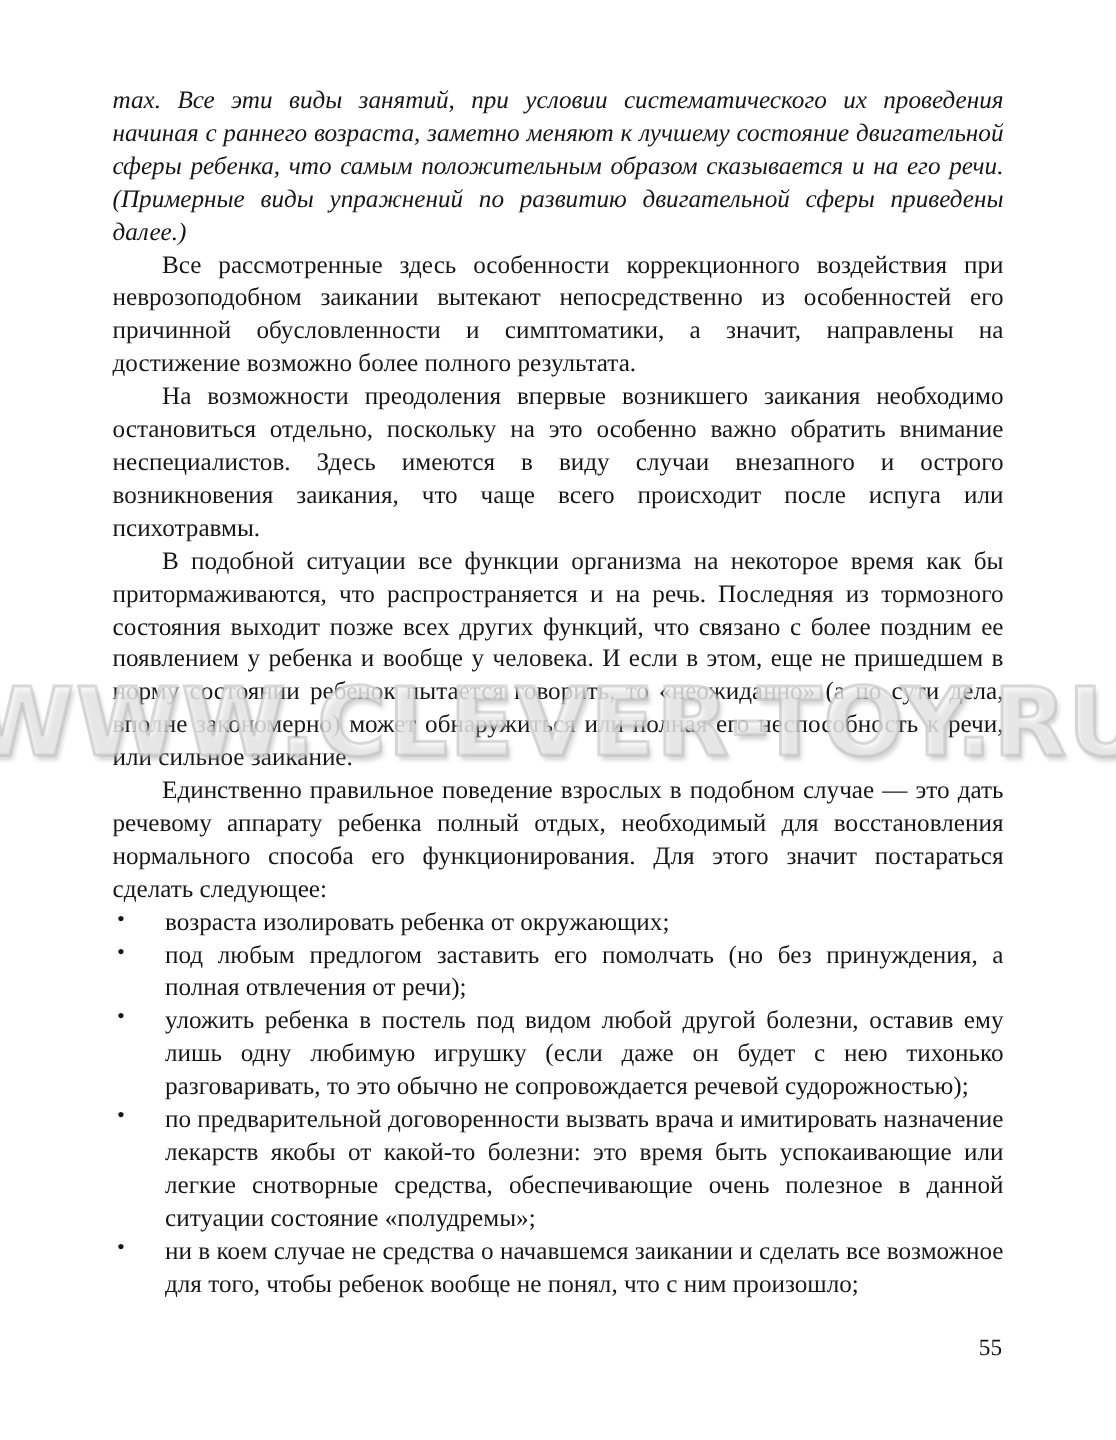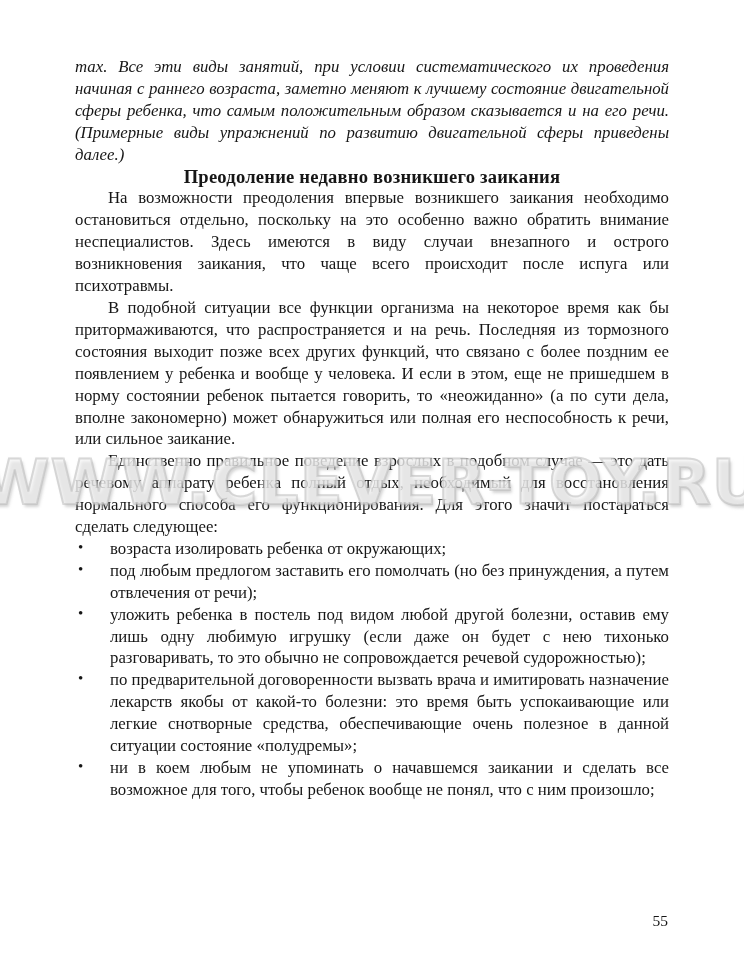--- a/index.html
+++ b/index.html
@@ -52,21 +52,21 @@
   }
   .bullet-mark {
     position: absolute;
     left: 3px;
     top: -1px;
     font-size: 15px;
   }
   .page-number {
     position: absolute;
     right: 76px;
-    top: 912px;
+    top: 890px;
     font-size: 15.5px;
     z-index: 1;
   }
   .watermark {
     position: absolute;
     left: 50%;
     top: 482px;
     transform: translate(-50%, -50%);
     z-index: 3;
     pointer-events: none;
@@ -86,49 +86,49 @@
 <body>
 
 <div class="page">
 
   <div class="watermark">www.clever-toy.ru</div>
 
   <div class="text-block">
 
     <p class="no-indent">тах. Все эти виды занятий, при условии систематического их проведения начиная с раннего возраста, заметно меняют к лучшему состояние двигательной сферы ребенка, что самым положительным образом сказывается и на его речи. (Примерные виды упражнений по развитию двигательной сферы приведены далее.)</p>
 
+    <p class="indent">Все рассмотренные здесь особенности коррекционного воздействия при неврозоподобном заикании вытекают непосредственно из особенностей его причинной обусловленности и симптоматики, а значит, направлены на достижение возможно более полного результата.</p>
 
-    <p class="section-heading">Преодоление недавно возникшего заикания</p>
 
     <p class="indent">На возможности преодоления впервые возникшего заикания необходимо остановиться отдельно, поскольку на это особенно важно обратить внимание неспециалистов. Здесь имеются в виду случаи внезапного и острого возникновения заикания, что чаще всего происходит после испуга или психотравмы.</p>
 
     <p class="indent">В подобной ситуации все функции организма на некоторое время как бы притормаживаются, что распространяется и на речь. Последняя из тормозного состояния выходит позже всех других функций, что связано с более поздним ее появлением у ребенка и вообще у человека. И если в этом, еще не пришедшем в норму состоянии ребенок пытается говорить, то «неожиданно» (а по сути дела, вполне закономерно) может обнаружиться или полная его неспособность к речи, или сильное заикание.</p>
 
     <p class="indent">Единственно правильное поведение взрослых в подобном случае — это дать речевому аппарату ребенка полный отдых, необходимый для восстановления нормального способа его функционирования. Для этого значит постараться сделать следующее:</p>
 
     <ul class="bullet-list">
       <li>
         <span class="bullet-mark">•</span>
         <span>возраста изолировать ребенка от окружающих;</span>
       </li>
       <li>
         <span class="bullet-mark">•</span>
-        <span>под любым предлогом заставить его помолчать (но без принуждения, а путем отвлечения от речи);</span>
+        <span>под любым предлогом заставить его помолчать (но без принуждения, а полная отвлечения от речи);</span>
       </li>
       <li>
         <span class="bullet-mark">•</span>
         <span>уложить ребенка в постель под видом любой другой болезни, оставив ему лишь одну любимую игрушку (если даже он будет с нею тихонько разговаривать, то это обычно не сопровождается речевой судорожностью);</span>
       </li>
       <li>
         <span class="bullet-mark">•</span>
         <span>по предварительной договоренности вызвать врача и имитировать назначение лекарств якобы от какой-то болезни: это время быть успокаивающие или легкие снотворные средства, обеспечивающие очень полезное в данной ситуации состояние «полудремы»;</span>
       </li>
       <li>
         <span class="bullet-mark">•</span>
-        <span>ни в коем любым не упоминать о начавшемся заикании и сделать все возможное для того, чтобы ребенок вообще не понял, что с ним произошло;</span>
+        <span>ни в коем случае не средства о начавшемся заикании и сделать все возможное для того, чтобы ребенок вообще не понял, что с ним произошло;</span>
       </li>
     </ul>
 
   </div>
 
   <div class="page-number">55</div>
 
 </div>
 
 </body></html>

